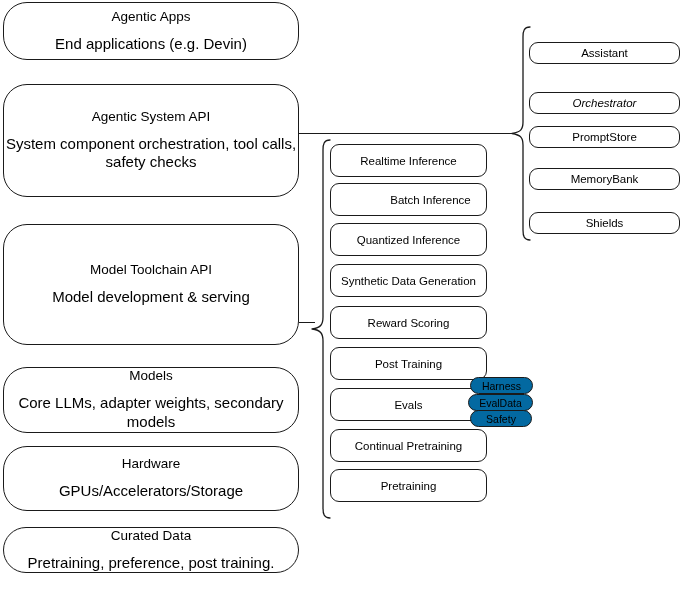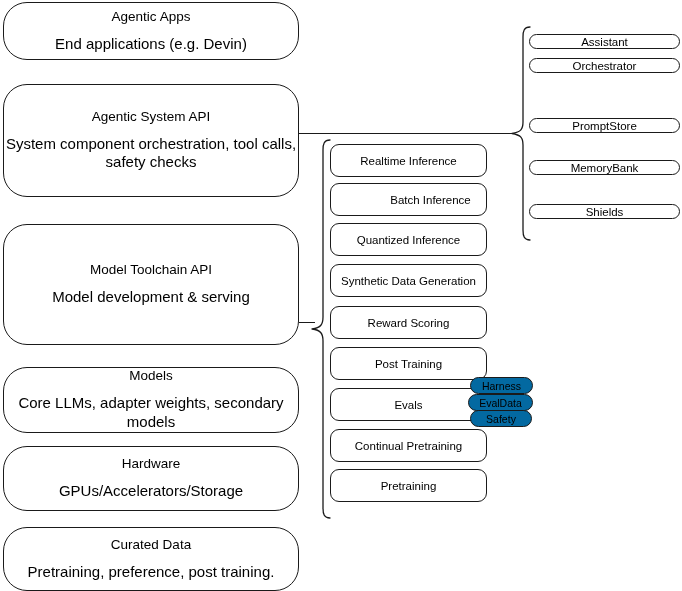--- a/index.html
+++ b/index.html
@@ -51,23 +51,24 @@
     width: 157px;
     height: 33px;
     font-size: 11.5px;
     color: #000000;
   }
   
   .comp {
     border-radius: 9px;
     left: 529px;
     width: 151px;
-    height: 15px;
+    height: 22px;
     font-size: 11.5px;
     color: #000000;
+    margin-top: 8px;
   }
   
   .pill {
     position: absolute;
     box-sizing: border-box;
     border: 1.3px solid #1a1a1a;
     background: #0369a1;
     border-radius: 999px;
     height: 17px;
     display: flex;
@@ -120,21 +121,21 @@
   <div class="node layer" style="top:367px;height:66px;">
     <div class="title">Models</div>
     <div class="subtitle">Core LLMs, adapter weights, secondary models</div>
   </div>
 
   <div class="node layer" style="top:446px;height:65px;">
     <div class="title">Hardware</div>
     <div class="subtitle">GPUs/Accelerators/Storage</div>
   </div>
 
-  <div class="node layer" style="top:527px;height:64px;">
+  <div class="node layer" style="top:527px;height:46px;">
     <div class="title">Curated Data</div>
     <div class="subtitle">Pretraining, preference, post training.</div>
   </div>
 
   <div class="hline" style="left:299px;top:133px;width:213px;"></div>
 
   <div class="hline" style="left:299px;top:322px;width:16px;"></div>
 
   <svg class="brace" style="left:310px;top:139px;" width="22" height="380" viewBox="0 0 22 380">
     <path d="M20 1 C14 1 13 5 13 11 L13 178 C13 185 11 189 2 190 C11 191 13 195 13 202 L13 369 C13 375 14 379 20 379"></path>
@@ -178,21 +179,21 @@
   <div class="pill" style="left:468px;top:394px;width:65px;">
     <span>EvalData</span>
   </div>
   <div class="pill" style="left:470px;top:410px;width:62px;">
     <span>Safety</span>
   </div>
 
   <div class="node comp" style="top:34px;">
     <span>Assistant</span>
   </div>
-  <div class="node comp" style="top:58px;">
+  <div class="node comp" style="top:84px;font-style:italic;">
     <span>Orchestrator</span>
   </div>
   <div class="node comp" style="top:118px;">
     <span>PromptStore</span>
   </div>
   <div class="node comp" style="top:160px;">
     <span>MemoryBank</span>
   </div>
   <div class="node comp" style="top:204px;">
     <span>Shields</span>

